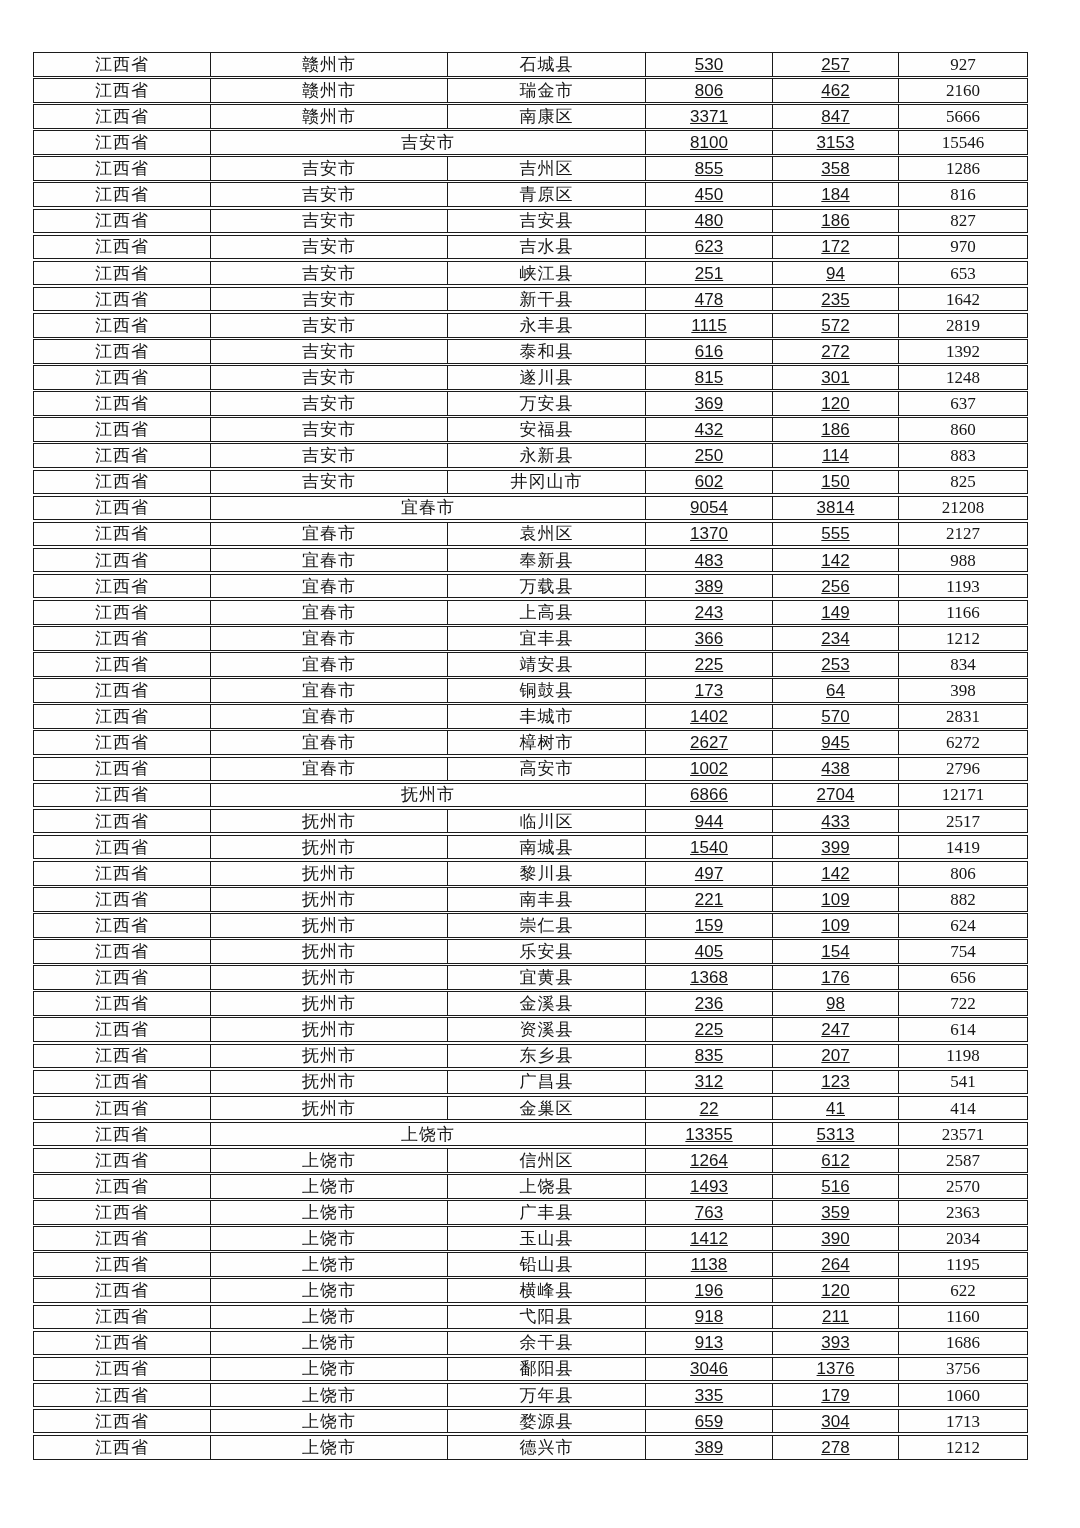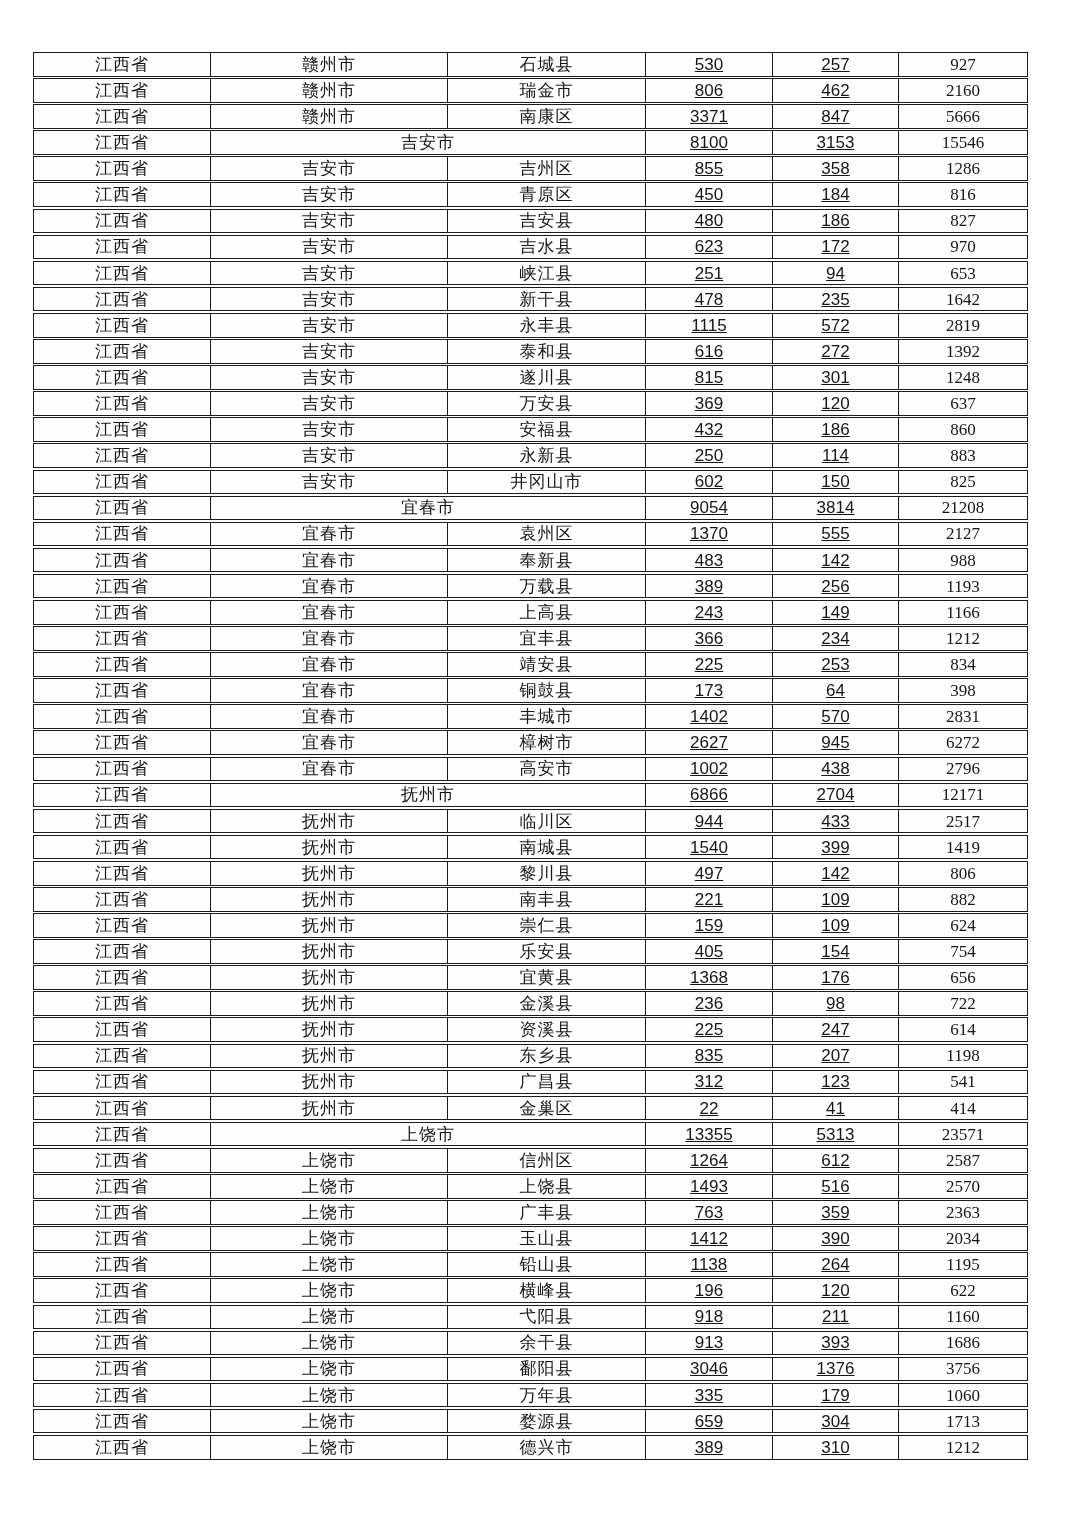--- a/index.html
+++ b/index.html
@@ -480,17 +480,17 @@
         <div class="tcell c3 cn">婺源县</div>
         <div class="tcell c4">659</div>
         <div class="tcell c5">304</div>
         <div class="tcell c6">1713</div>
       </div>
       <div class="trow">
         <div class="tcell c1 cn">江西省</div>
         <div class="tcell c2 cn">上饶市</div>
         <div class="tcell c3 cn">德兴市</div>
         <div class="tcell c4">389</div>
-        <div class="tcell c5">310</div>
+        <div class="tcell c5">278</div>
         <div class="tcell c6">1212</div>
       </div>
     </div>
 </div>
 
 </body></html>

